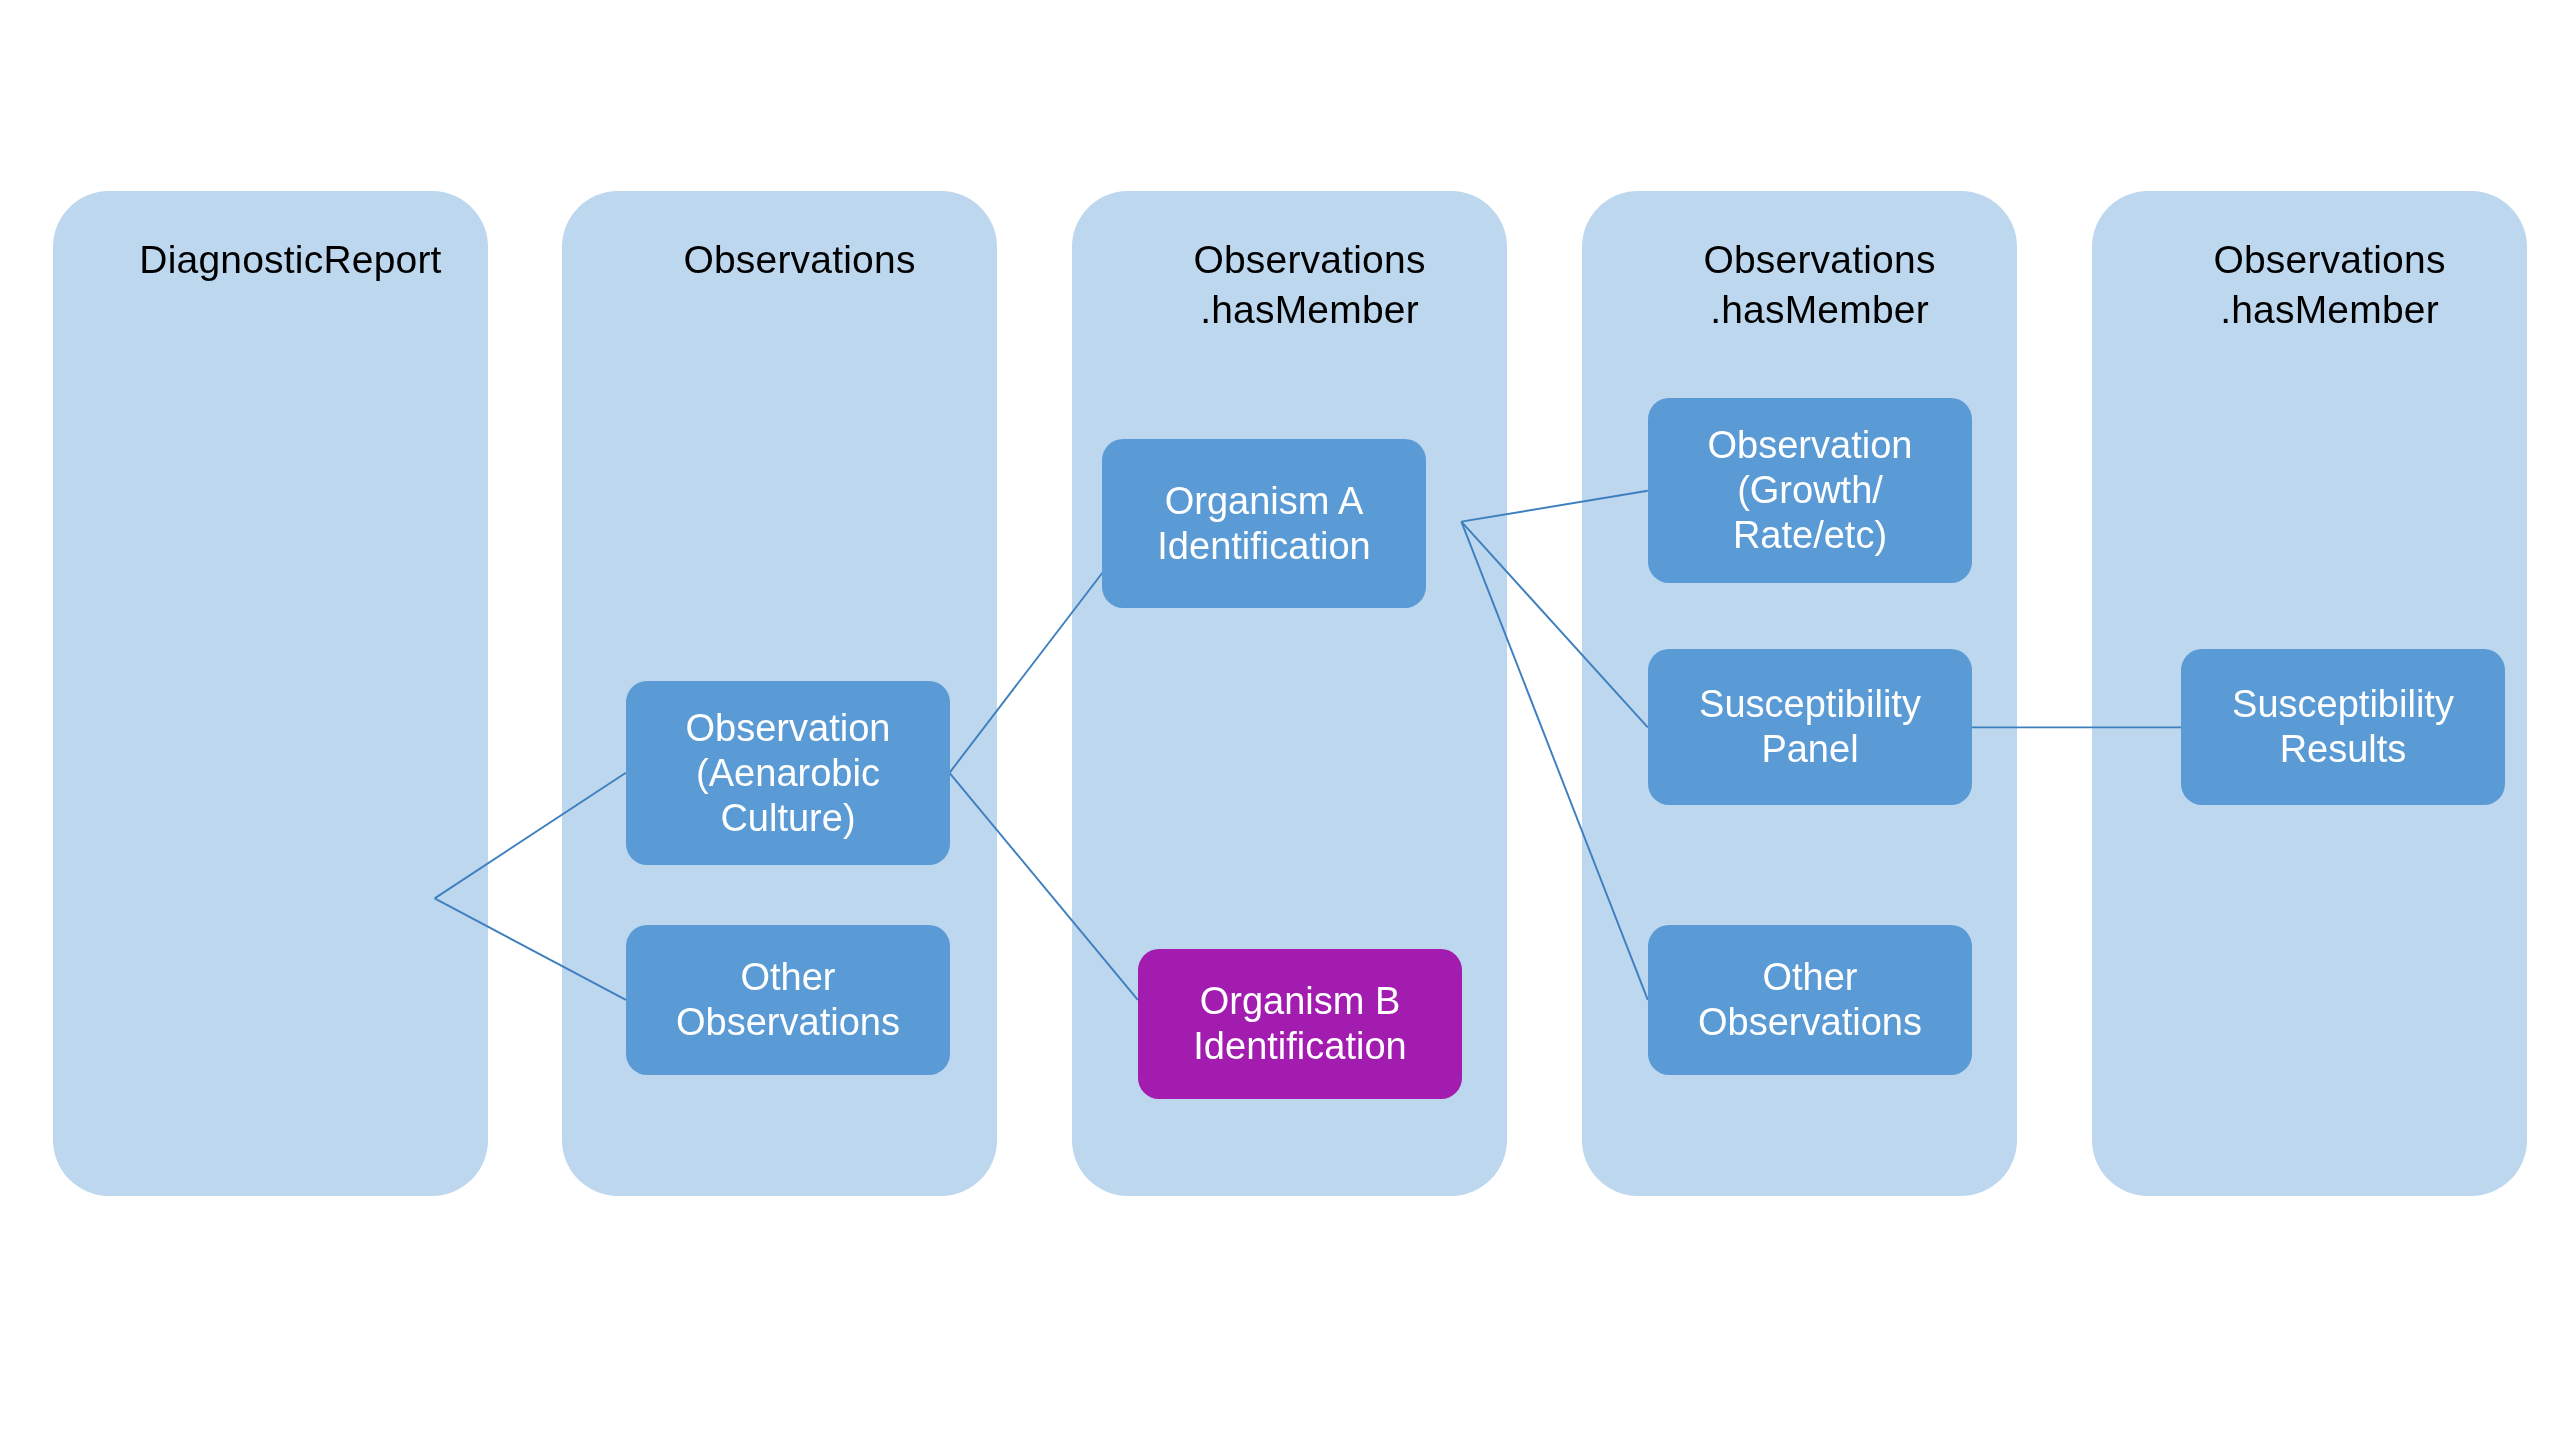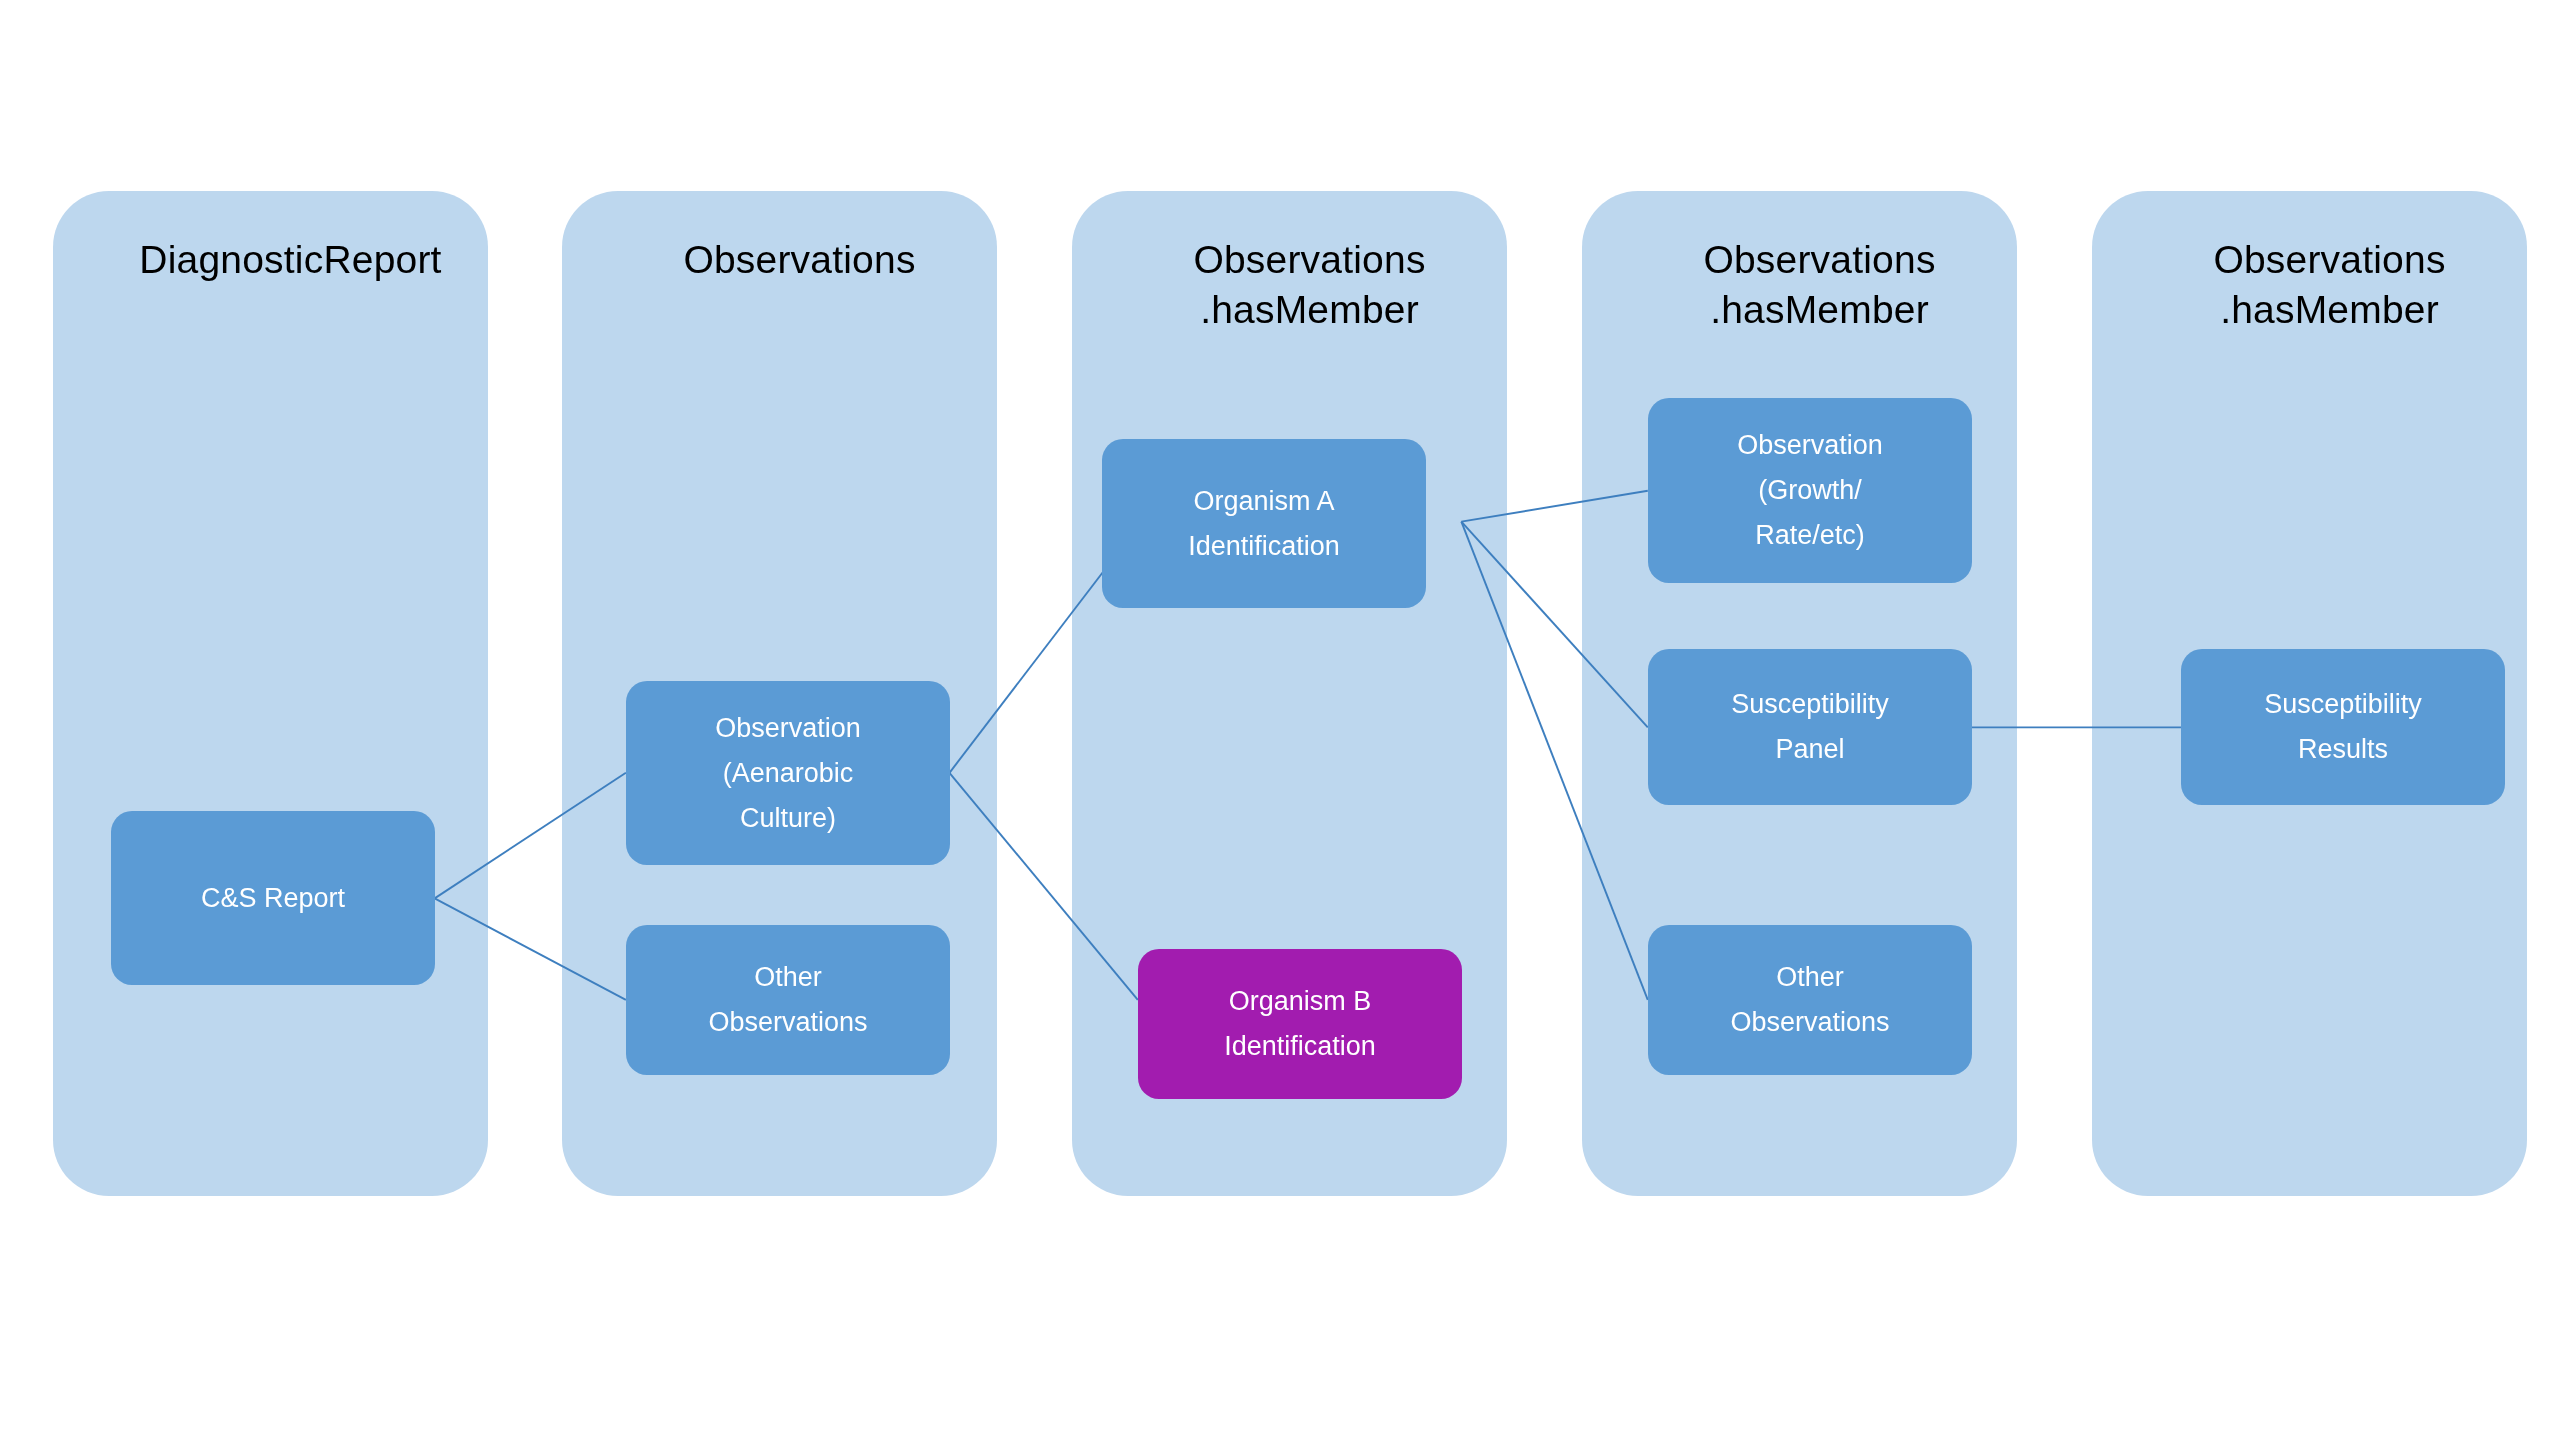--- a/index.html
+++ b/index.html
@@ -35,21 +35,21 @@
     font-weight: 400;
     letter-spacing: 0.2px;
     white-space: pre-line;
     padding-left: 40px;
   }
   .node {
     position: absolute;
     background: #5B9BD5;
     border-radius: 21px;
     color: #ffffff;
-    font-size: 27px;
+    font-size: 38px;
     line-height: 45px;
     display: flex;
     align-items: center;
     justify-content: center;
     text-align: center;
     box-sizing: border-box;
     white-space: pre-line;
     padding: 3.9px 9.7px;
   }
   #edges {
@@ -93,21 +93,20 @@
       <line x1="450" y1="930" x2="648" y2="800" stroke="#3E7FBF" stroke-width="2"></line>
       <line x1="450" y1="930" x2="648" y2="1035" stroke="#3E7FBF" stroke-width="2"></line>
       <line x1="983" y1="800" x2="1178" y2="545" stroke="#3E7FBF" stroke-width="2"></line>
       <line x1="983" y1="800" x2="1178" y2="1035" stroke="#3E7FBF" stroke-width="2"></line>
       <line x1="1513" y1="540" x2="1706" y2="508" stroke="#3E7FBF" stroke-width="2"></line>
       <line x1="1513" y1="540" x2="1706" y2="753" stroke="#3E7FBF" stroke-width="2"></line>
       <line x1="1513" y1="540" x2="1706" y2="1035" stroke="#3E7FBF" stroke-width="2"></line>
       <line x1="2041" y1="753" x2="2258" y2="753" stroke="#3E7FBF" stroke-width="2"></line>
     </svg>
   <div class="nodes-layer">
-      <div class="node" style="left: 111px; top: 811px; width: 324px; height: 174px; background: rgb(91, 155, 213); color: rgb(255, 255, 255);">C&amp;S Report</div>
       <div class="node" style="left: 626px; top: 681px; width: 324px; height: 184px; background: rgb(91, 155, 213); color: rgb(255, 255, 255);">Observation
 (Aenarobic
 Culture)</div>
       <div class="node" style="left: 626px; top: 925px; width: 324px; height: 150px; background: rgb(91, 155, 213); color: rgb(255, 255, 255);">Other
 Observations</div>
       <div class="node" style="left: 1102px; top: 439px; width: 324px; height: 169px; background: rgb(91, 155, 213); color: rgb(255, 255, 255);">Organism A
 Identification</div>
       <div class="node" style="left: 1138px; top: 925px; width: 324px; height: 150px; background: #a21caf; color: rgb(255, 255, 255); margin-top: 24px;">Organism B
 Identification</div>
       <div class="node" style="left: 1648px; top: 398px; width: 324px; height: 185px; background: rgb(91, 155, 213); color: rgb(255, 255, 255);">Observation

